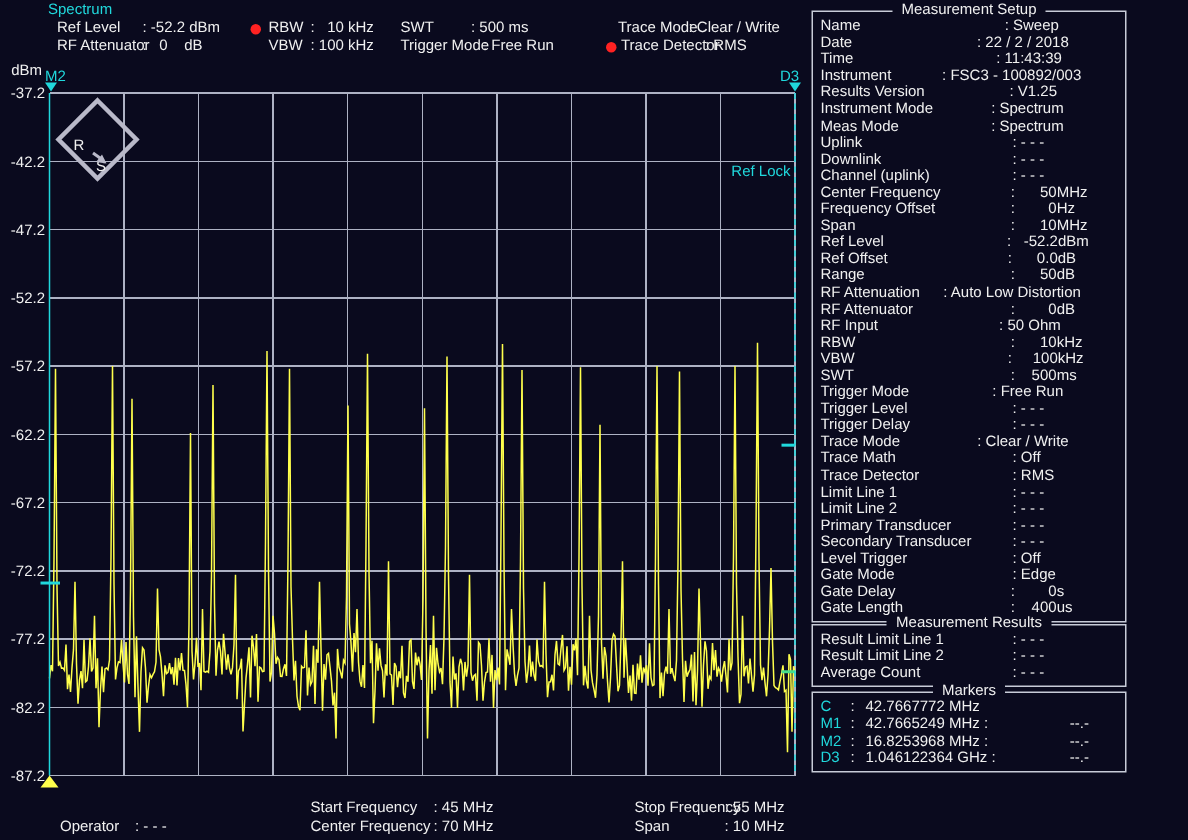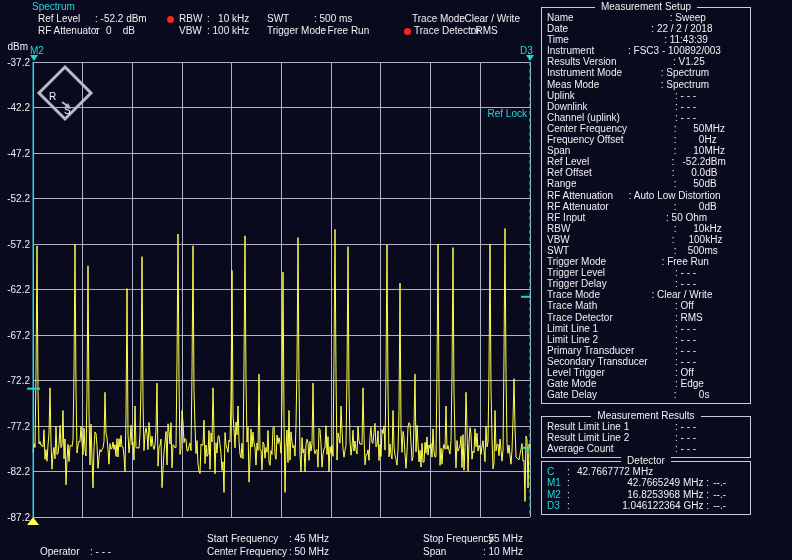--- a/index.html
+++ b/index.html
@@ -46,21 +46,21 @@
   #markers-panel{top:461px}
   .ptitle{position:absolute;top:-7px;left:0;right:0;text-align:center;line-height:12px}
   .ptitle span{background:var(--bg);padding:0 6px}
   .prow{display:flex;height:11.1px;line-height:11.1px;padding-left:5px}
   .prow .lbl{width:128px;overflow:hidden}
   .prow .val{flex:1;white-space:pre}
   .prow .unit{width:46px;white-space:pre}
   .mkrow{display:flex;height:11.3px;line-height:11.3px;padding-left:5px}
   .mkrow .mname{width:20px;color:var(--cyan)}
   .mkrow .mcolon{width:10px}
-  .mkrow .mfreq{width:132px;text-align:right;white-space:pre}
+  .mkrow .mfreq{width:132px;text-align:left;white-space:pre}
   .mkrow .mlevel{flex:1;text-align:right;padding-right:24px;white-space:pre}
   .mkrow .cval{flex:1;padding-right:14px;white-space:pre}
 </style>
 </head>
 <body>
 
 <span id="hdr-spectrum" class="abs cyan">Spectrum</span>
 
 <span id="h-reflevel-l" class="abs">Ref Level</span>
 <span id="h-reflevel-v" class="abs">: -52.2 dBm</span>
@@ -322,20 +322,25 @@
       <div class="prow">
         <span class="lbl">Gate Mode</span>
         <span class="val">: Edge</span>
         <span class="unit"></span>
       </div>
       <div class="prow">
         <span class="lbl">Gate Delay</span>
         <span class="val">:        0</span>
         <span class="unit">s</span>
       </div>
+      <div class="prow">
+        <span class="lbl">Gate Length</span>
+        <span class="val">:    400</span>
+        <span class="unit">us</span>
+      </div>
     </div>
 </div>
 
 <div class="panel" id="results-panel">
   <div class="ptitle"><span>Measurement Results</span></div>
   <div id="results-rows">
       <div class="prow">
         <span class="lbl">Result Limit Line 1</span>
         <span class="val">: - - -</span>
         <span class="unit"></span>
@@ -347,21 +352,21 @@
       </div>
       <div class="prow">
         <span class="lbl">Average Count</span>
         <span class="val">: - - -</span>
         <span class="unit"></span>
       </div>
     </div>
 </div>
 
 <div class="panel" id="markers-panel">
-  <div class="ptitle"><span>Detector</span></div>
+  <div class="ptitle"><span>Markers</span></div>
   <div class="mkrow">
     <span class="mname">C</span>
     <span class="mcolon">:</span>
     <span class="cval">42.7667772 MHz</span>
   </div>
   <div id="marker-rows">
       <div class="mkrow">
         <span class="mname">M1</span>
         <span class="mcolon">:</span>
         <span class="mfreq">42.7665249 MHz :</span>
@@ -380,17 +385,17 @@
         <span class="mlevel">--.-</span>
       </div>
     </div>
 </div>
 
 <span id="f-operator-l" class="abs">Operator</span>
 <span id="f-operator-v" class="abs">: - - -</span>
 <span id="f-start-l" class="abs">Start Frequency</span>
 <span id="f-start-v" class="abs">: 45 MHz</span>
 <span id="f-center-l" class="abs">Center Frequency</span>
-<span id="f-center-v" class="abs">: 50 MHz</span>
+<span id="f-center-v" class="abs">: 70 MHz</span>
 <span id="f-stop-l" class="abs">Stop Frequency</span>
 <span id="f-stop-v" class="abs">: 55 MHz</span>
 <span id="f-span-l" class="abs">Span</span>
 <span id="f-span-v" class="abs">: 10 MHz</span>
 
 </body></html>

